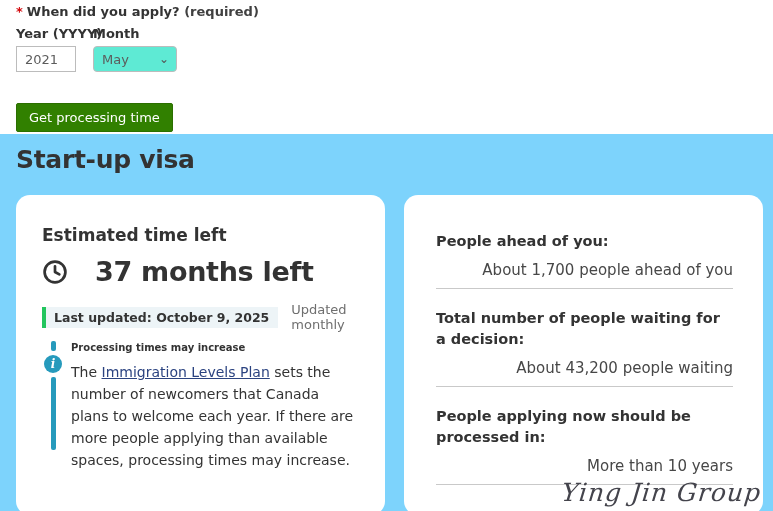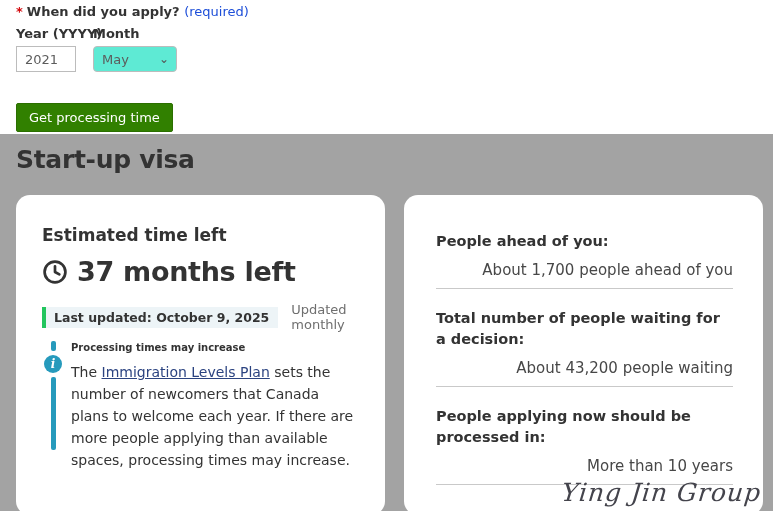--- a/index.html
+++ b/index.html
@@ -8,21 +8,21 @@
     font-family: "DejaVu Sans", sans-serif;
     color: #333;
     background: #fff;
     position: relative;
   }
 
   
   .form-area { padding: 4px 16px 0 16px; }
   .legend { font-size: 13px; font-weight: bold; margin-bottom: 7px; }
   .req-star { color: #d3080c; font-weight: bold; margin-right: 4px; }
-  .req-note { color: #1d4ed8; font-weight: normal; }
+  .req-note { color: #404040; font-weight: bold; }
 
   .fields-row { display: flex; }
   .field-col { display: flex; flex-direction: column; }
   .field-col.year { width: 60px; margin-right: 17px; }
   .field-label { font-size: 13px; font-weight: bold; white-space: nowrap; margin-bottom: 5px; }
   .text-input {
     width: 60px; height: 26px;
     border: 1px solid #bcbcbc; border-radius: 0;
     font-family: "DejaVu Sans", sans-serif;
     font-size: 13px; color: #5c5c5c;
@@ -48,33 +48,33 @@
     border-radius: 2px;
     font-family: "DejaVu Sans", sans-serif;
     font-size: 13px;
     padding: 6px 12px;
     cursor: pointer;
   }
 
   
   .results-section {
     position: absolute; left: 0; top: 134px; right: 0; bottom: 0;
-    background: #a3a3a3;
+    background: #7dd3fc;
     padding: 11px 7px 0 16px;
   }
   .section-title { font-size: 25px; font-weight: bold; color: #333; letter-spacing: -0.3px; }
 
   .cards { display: flex; gap: 19px; margin-top: 21px; align-items: stretch; }
   .card { background: #fff; border-radius: 14px; height: 320px; }
   .card.left { width: 369px; padding: 30px 26px 0 26px; }
   .card.right { width: 359px; padding: 36px 30px 0 32px; position: relative; }
 
   
   .est-heading { font-size: 17px; font-weight: bold; }
-  .time-row { display: flex; align-items: center; gap: 9px; margin-top: 11px; }
+  .time-row { display: flex; align-items: center; gap: 27px; margin-top: 11px; }
   .time-left { font-size: 27px; font-weight: bold; letter-spacing: -0.3px; }
 
   .updated-row { display: flex; align-items: center; margin-top: 15px; }
   .updated-badge {
     background: #edf4f7;
     border-left: 4px solid #22c55e;
     font-size: 12.5px; font-weight: bold;
     padding: 3px 9px 3px 8px;
     white-space: nowrap;
   }

